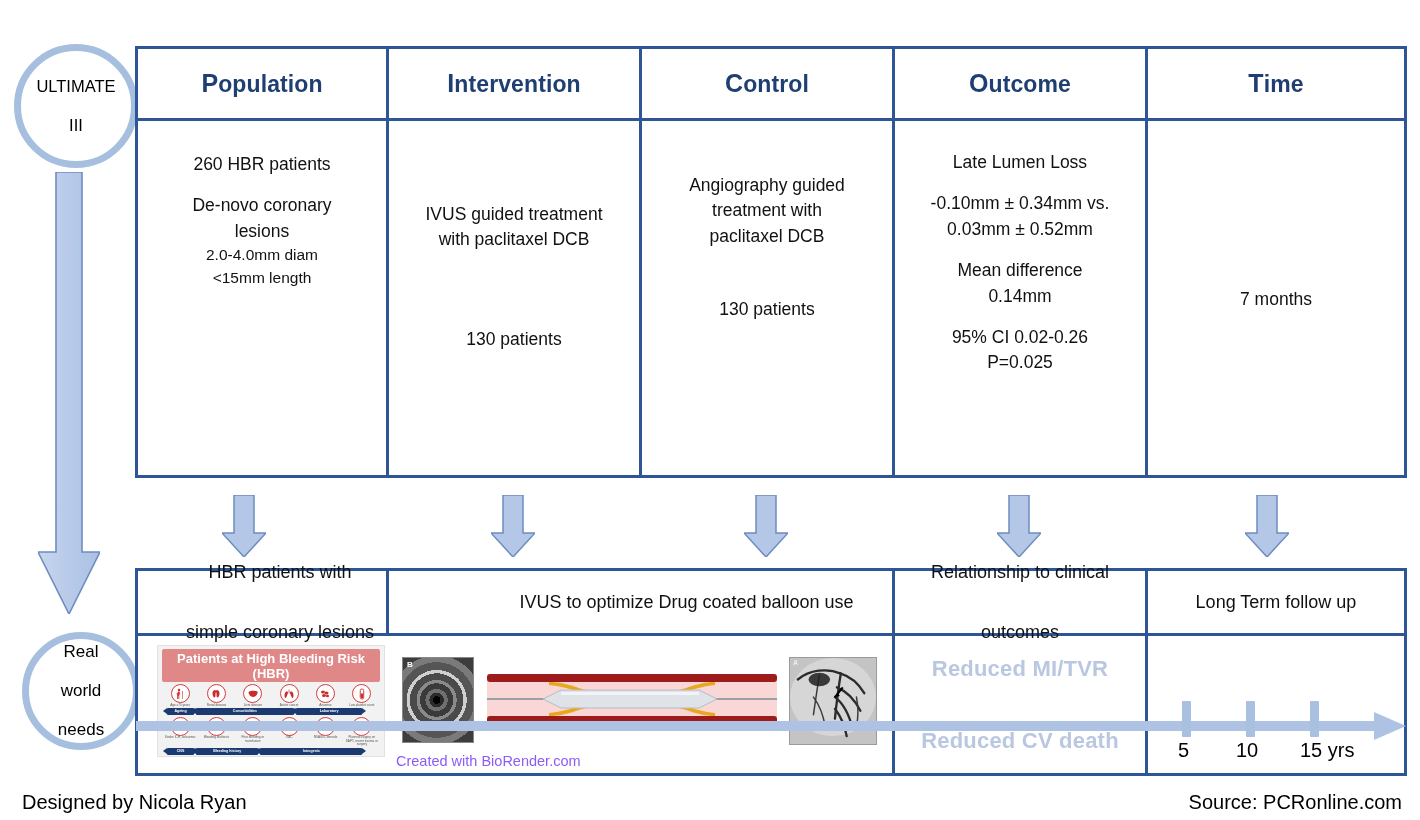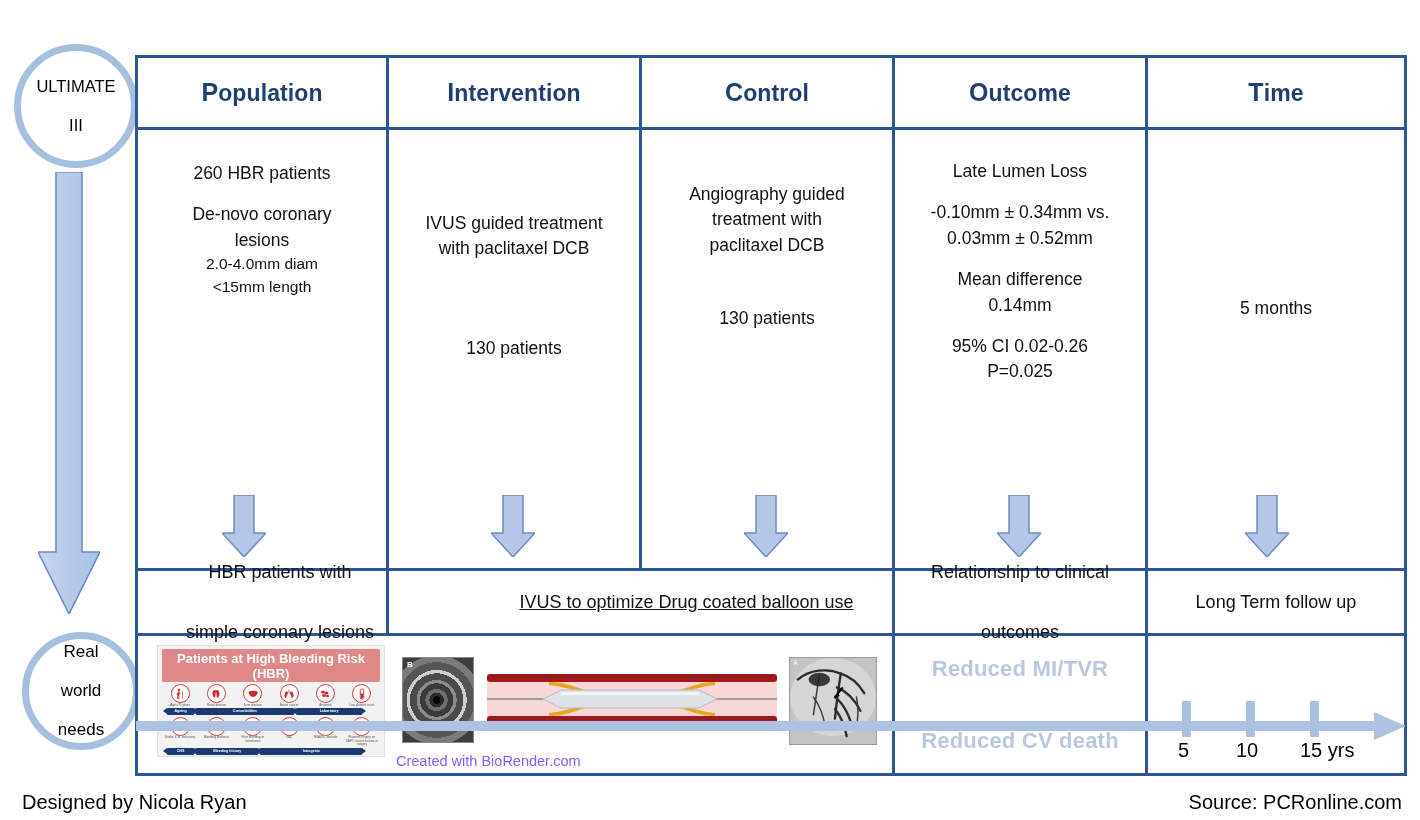--- a/index.html
+++ b/index.html
@@ -21,21 +21,21 @@
   #realworld-circle{left:22px;top:632px;width:104px;height:104px;font-size:17px;}
 
   
   #long-arrow{left:38px;top:172px;width:62px;height:442px;}
 
   
   .conn-arrow{width:44px;height:62px;}
 
   
   .tbl{position:absolute;border:3px solid #2e5596;box-sizing:border-box;background:#fff;}
-  #top-table{left:135px;top:55px;width:1272px;height:524px;}
+  #top-table{left:135px;top:46px;width:1272px;height:432px;}
   #bottom-table{left:135px;top:568px;width:1272px;height:208px;}
 
   .vline{position:absolute;top:0;bottom:0;width:3px;background:#2e5596;}
   .hline{position:absolute;left:0;right:0;height:3px;background:#2e5596;}
 
   .cell{position:absolute;box-sizing:border-box;display:flex;
         flex-direction:column;align-items:center;justify-content:center;
         text-align:center;}
 
   .hdr{font-size:23px;color:#1f3f73;font-weight:600;letter-spacing:.1px;}
@@ -179,21 +179,21 @@
     <p>0.03mm ± 0.52mm</p>
     <div class="gap"></div>
     <p>Mean difference</p>
     <p>0.14mm</p>
     <div class="gap"></div>
     <p>95% CI 0.02-0.26</p>
     <p>P=0.025</p>
   </div>
 
   <div class="cell body-txt" style="left:1010px;top:69px;width:256px;height:363px;">
-    <p>5 months</p>
+    <p>7 months</p>
   </div>
 </div>
 
 <svg class="abs conn-arrow" style="left:222px;top:495px;" viewBox="0 0 44 62" preserveAspectRatio="none">
   <polygon points="12,0 32,0 32,38 44,38 22,62 0,38 12,38" fill="#b5c7e7" stroke="#6d8cc0" stroke-width="1.5"></polygon>
 </svg>
 <svg class="abs conn-arrow" style="left:491px;top:495px;" viewBox="0 0 44 62" preserveAspectRatio="none">
   <polygon points="12,0 32,0 32,38 44,38 22,62 0,38 12,38" fill="#b5c7e7" stroke="#6d8cc0" stroke-width="1.5"></polygon>
 </svg>
 <svg class="abs conn-arrow" style="left:744px;top:495px;" viewBox="0 0 44 62" preserveAspectRatio="none">
@@ -209,21 +209,21 @@
 <div class="tbl" id="bottom-table">
   <div class="hline" style="top:62px;"></div>
   <div class="vline" style="left:248px;top:0;height:62px;"></div>
   <div class="vline" style="left:754px;"></div>
   <div class="vline" style="left:1007px;"></div>
 
   <div class="cell bot-hdr" style="left:0;top:0;width:284px;height:62px;">
     <p>HBR patients with</p>
     <p>simple coronary lesions</p>
   </div>
-  <div class="cell bot-hdr" style="left:251px;top:0;width:595px;height:62px;text-decoration:underline;">
+  <div class="cell bot-hdr" style="left:251px;top:0;width:595px;height:62px;">
     <p>IVUS to optimize Drug coated balloon use</p>
   </div>
   <div class="cell bot-hdr" style="left:757px;top:0;width:250px;height:62px;">
     <p>Relationship to clinical</p>
     <p>outcomes</p>
   </div>
   <div class="cell bot-hdr" style="left:1010px;top:0;width:256px;height:62px;">
     <p>Long Term follow up</p>
   </div>
 

